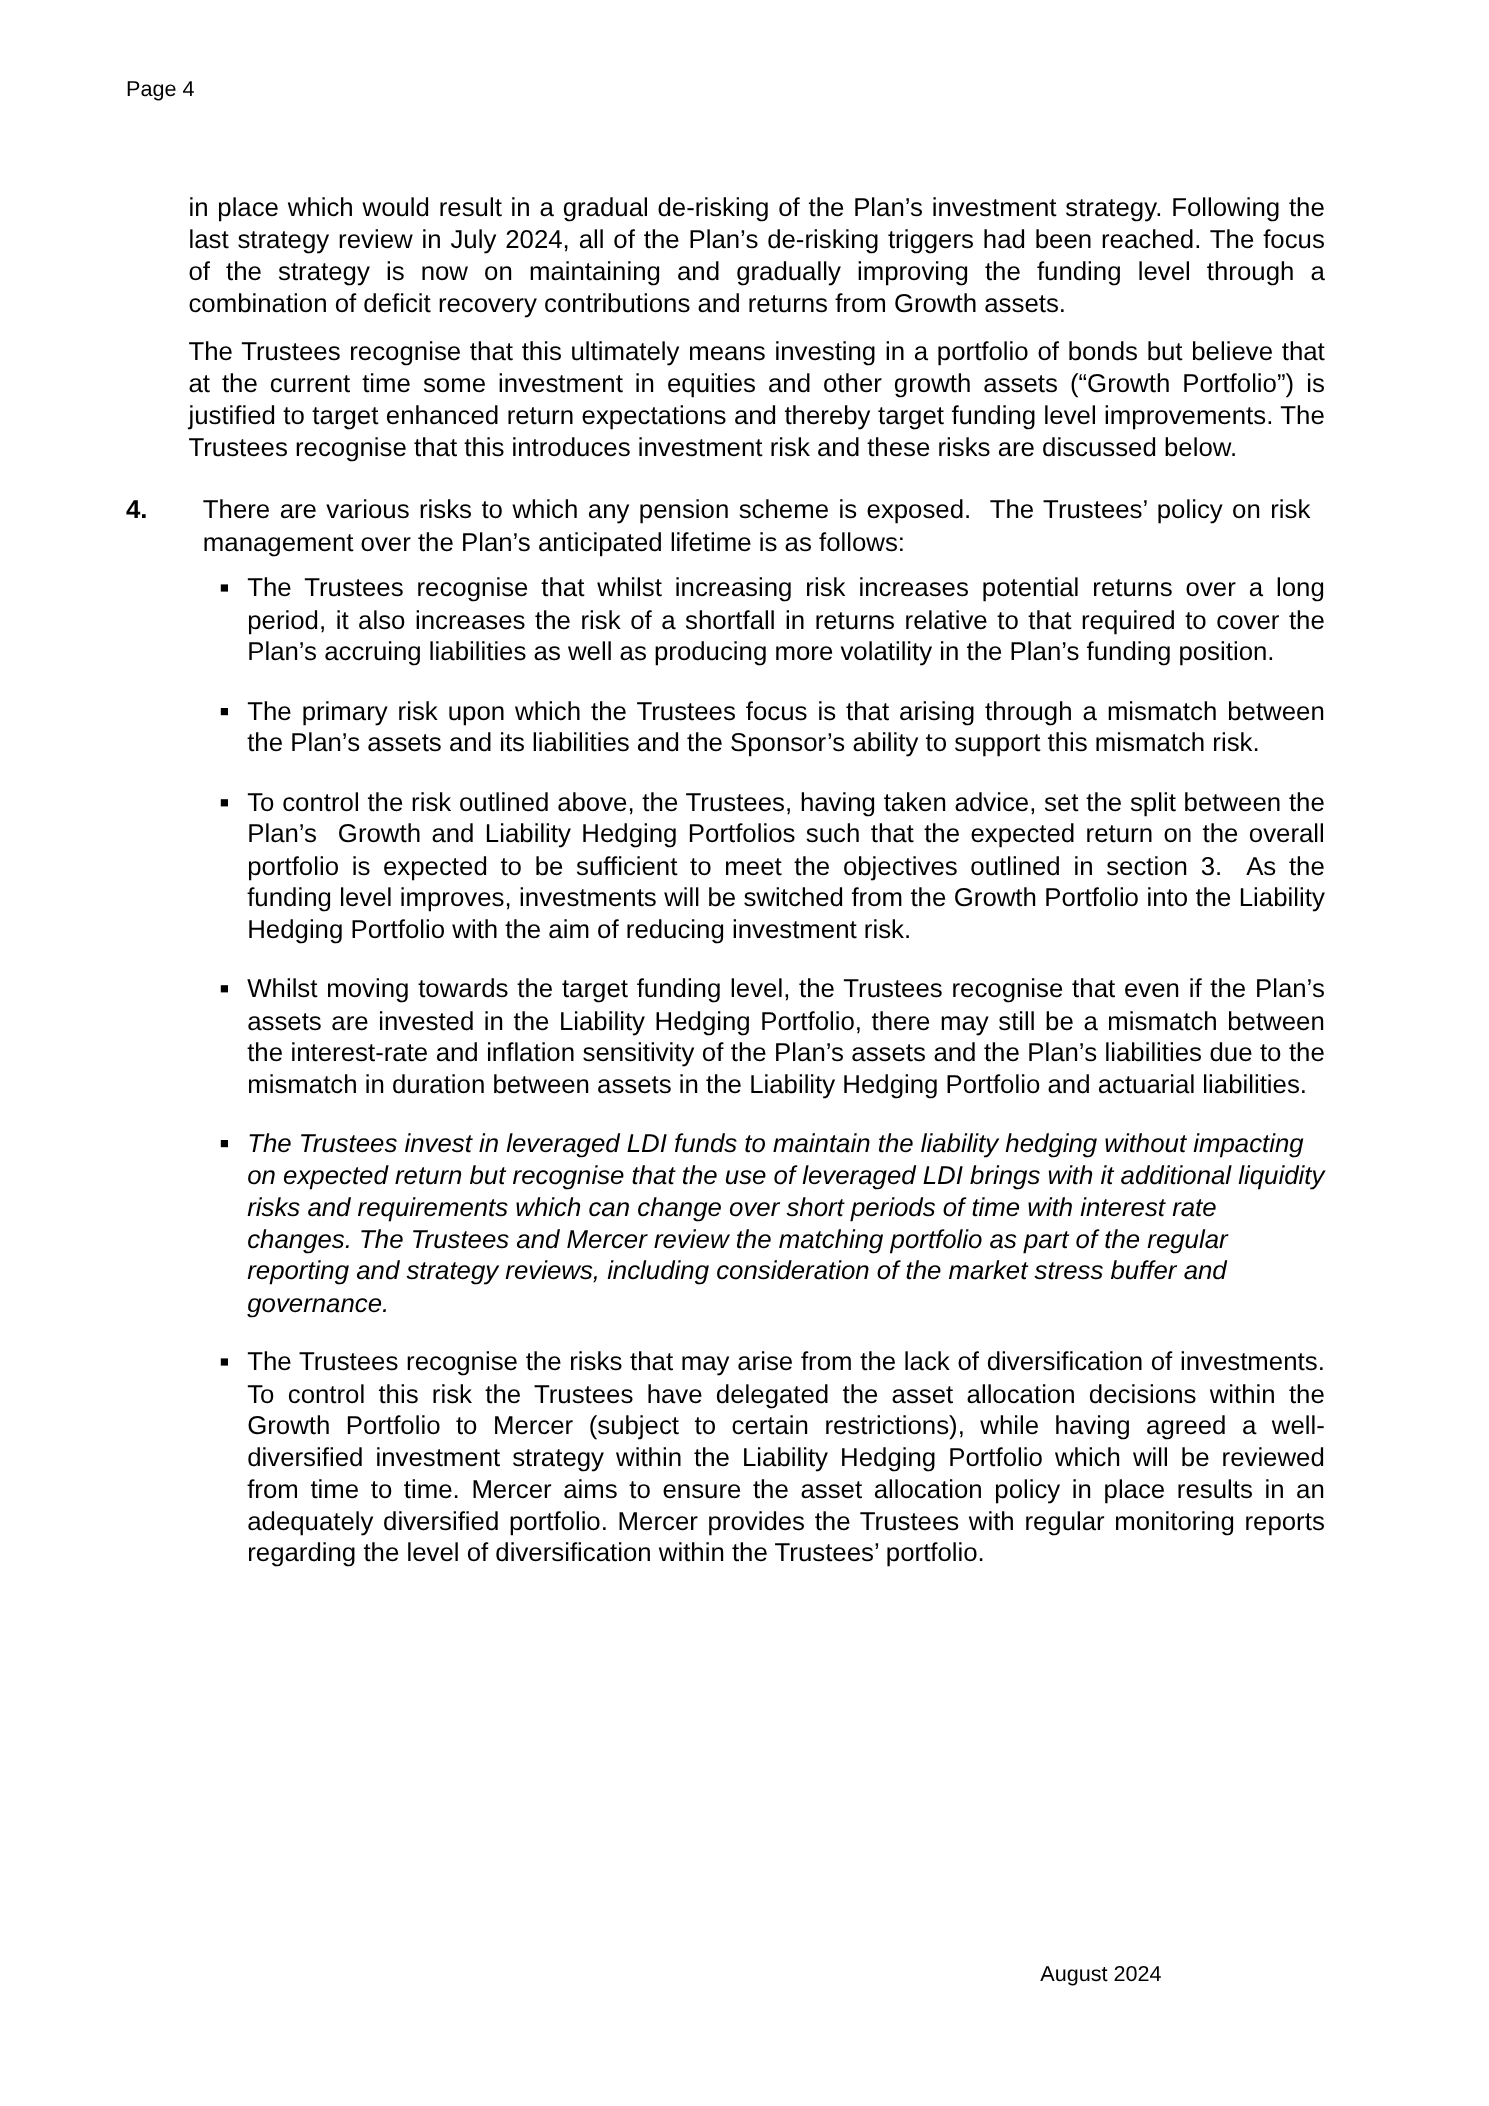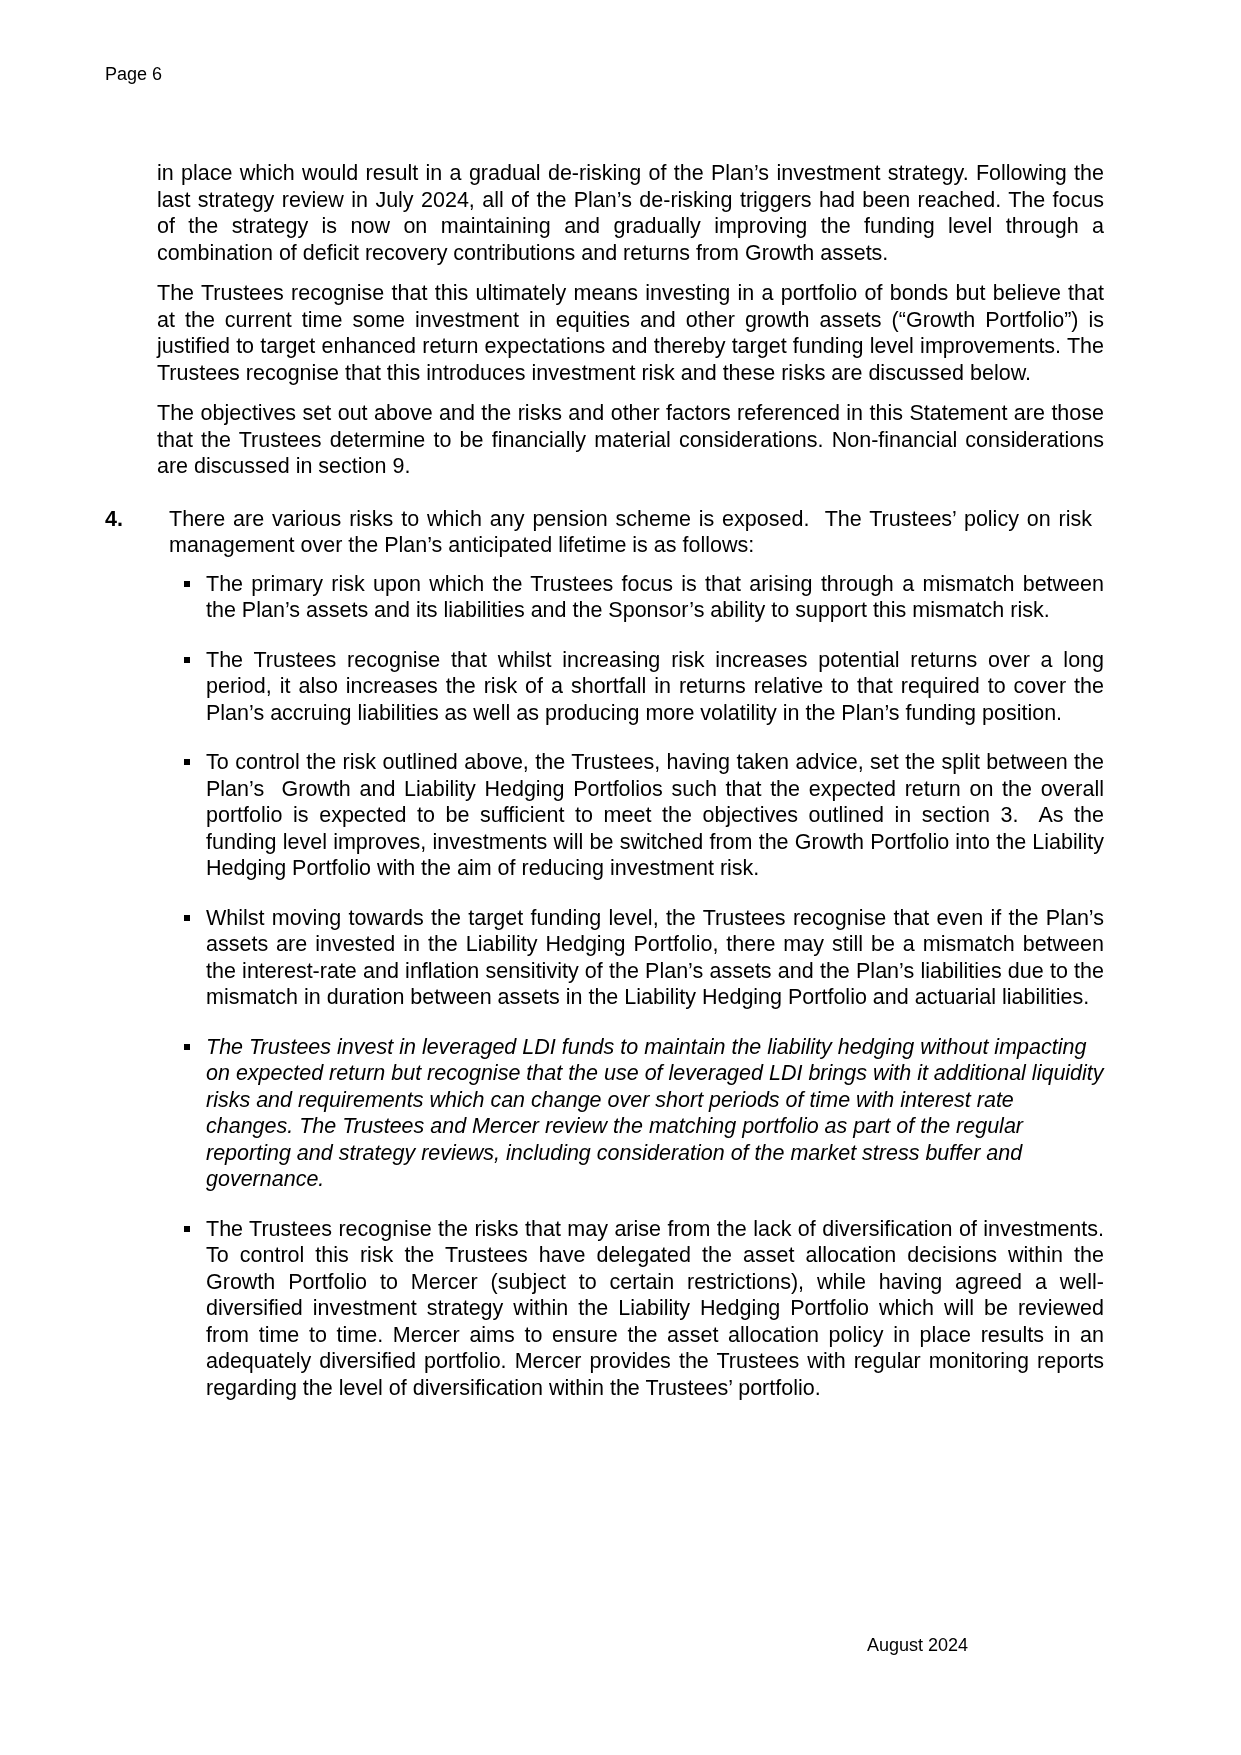--- a/index.html
+++ b/index.html
@@ -78,39 +78,38 @@
     right: 273px;
     font-size: 18px;
     line-height: 22px;
   }
 </style>
 </head>
 <body>
 
 <div class="page">
 
-  <div class="page-number">Page 6</div>
+  <div class="page-number">Page 4</div>
 
   <div class="content">
 
     <p class="para">in place which would result in a gradual de-risking of the Plan’s investment strategy. Following the last strategy review in July 2024, all of the Plan’s de-risking triggers had been reached. The focus of the strategy is now on maintaining and gradually improving the funding level through a combination of deficit recovery contributions and returns from Growth assets.</p>
 
     <p class="para">The Trustees recognise that this ultimately means investing in a portfolio of bonds but believe that at the current time some investment in equities and other growth assets (“Growth Portfolio”) is justified to target enhanced return expectations and thereby target funding level improvements. The Trustees recognise that this introduces investment risk and these risks are discussed below.</p>
 
-    <p class="para">The objectives set out above and the risks and other factors referenced in this Statement are those that the Trustees determine to be financially material considerations. Non-financial considerations are discussed in section 9.</p>
 
     <div class="section-heading">
       <span class="section-number">4.</span>
     </div>
 
     <p class="para intro">There are various risks to which any pension scheme is exposed.&nbsp; The Trustees’ policy on risk management over the Plan’s anticipated lifetime is as follows:</p>
 
     <ul class="bullets">
+      <li class="bullet">The Trustees recognise that whilst increasing risk increases potential returns over a long period, it also increases the risk of a shortfall in returns relative to that required to cover the Plan’s accruing liabilities as well as producing more volatility in the Plan’s funding position.</li>
       <li class="bullet">The primary risk upon which the Trustees focus is that arising through a mismatch between the Plan’s assets and its liabilities and the Sponsor’s ability to support this mismatch risk.</li>
-      <li class="bullet">The Trustees recognise that whilst increasing risk increases potential returns over a long period, it also increases the risk of a shortfall in returns relative to that required to cover the Plan’s accruing liabilities as well as producing more volatility in the Plan’s funding position.</li>
       <li class="bullet">To control the risk outlined above, the Trustees, having taken advice, set the split between the Plan’s&nbsp; Growth and Liability Hedging Portfolios such that the expected return on the overall portfolio is expected to be sufficient to meet the objectives outlined in section 3.&nbsp; As the funding level improves, investments will be switched from the Growth Portfolio into the Liability Hedging Portfolio with the aim of reducing investment risk.</li>
       <li class="bullet">Whilst moving towards the target funding level, the Trustees recognise that even if the Plan’s assets are invested in the Liability Hedging Portfolio, there may still be a mismatch between the interest-rate and inflation sensitivity of the Plan’s assets and the Plan’s liabilities due to the mismatch in duration between assets in the Liability Hedging Portfolio and actuarial liabilities.</li>
       <li class="bullet ragged">The Trustees invest in leveraged LDI funds to maintain the liability hedging without impacting on expected return but recognise that the use of leveraged LDI brings with it additional liquidity risks and requirements which can change over short periods of time with interest rate changes. The Trustees and Mercer review the matching portfolio as part of the regular reporting and strategy reviews, including consideration of the market stress buffer and governance.</li>
       <li class="bullet">The Trustees recognise the risks that may arise from the lack of diversification of investments. To control this risk the Trustees have delegated the asset allocation decisions within the Growth Portfolio to Mercer (subject to certain restrictions), while having agreed a well-diversified investment strategy within the Liability Hedging Portfolio which will be reviewed from time to time. Mercer aims to ensure the asset allocation policy in place results in an adequately diversified portfolio. Mercer provides the Trustees with regular monitoring reports regarding the level of diversification within the Trustees’ portfolio.</li>
     </ul>
 
   </div>
 
   <div class="footer-date">August 2024</div>
 

